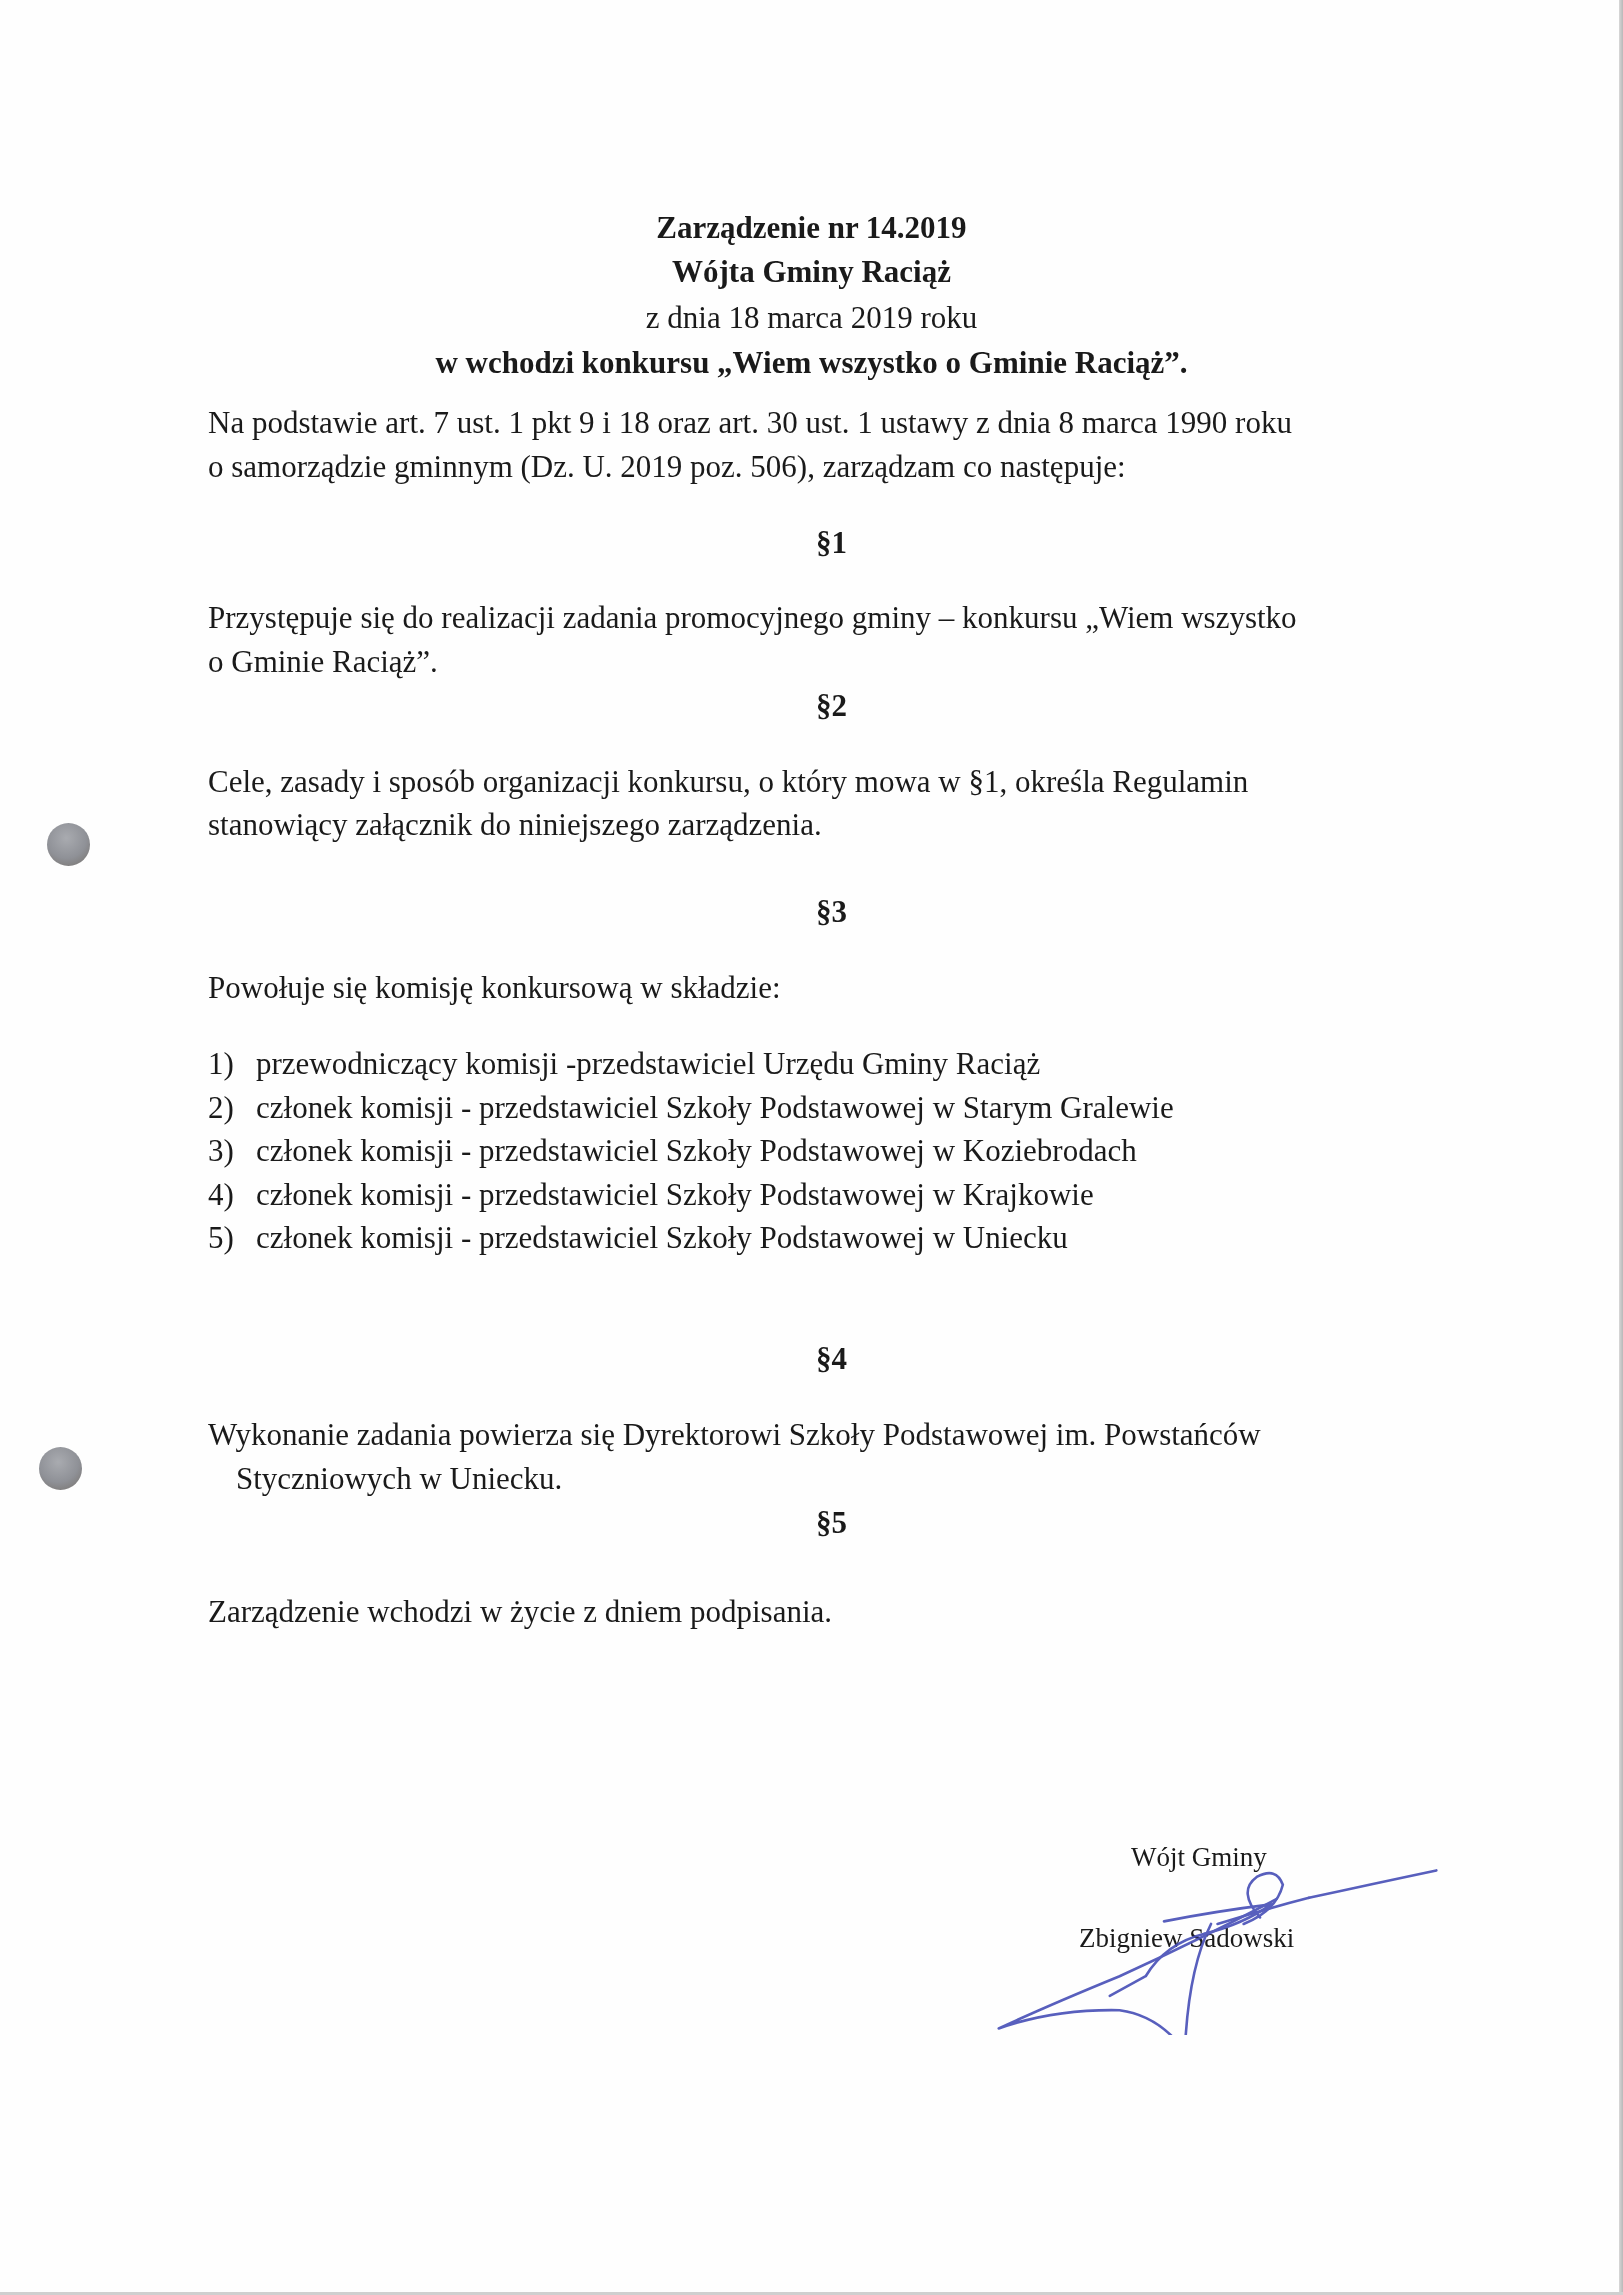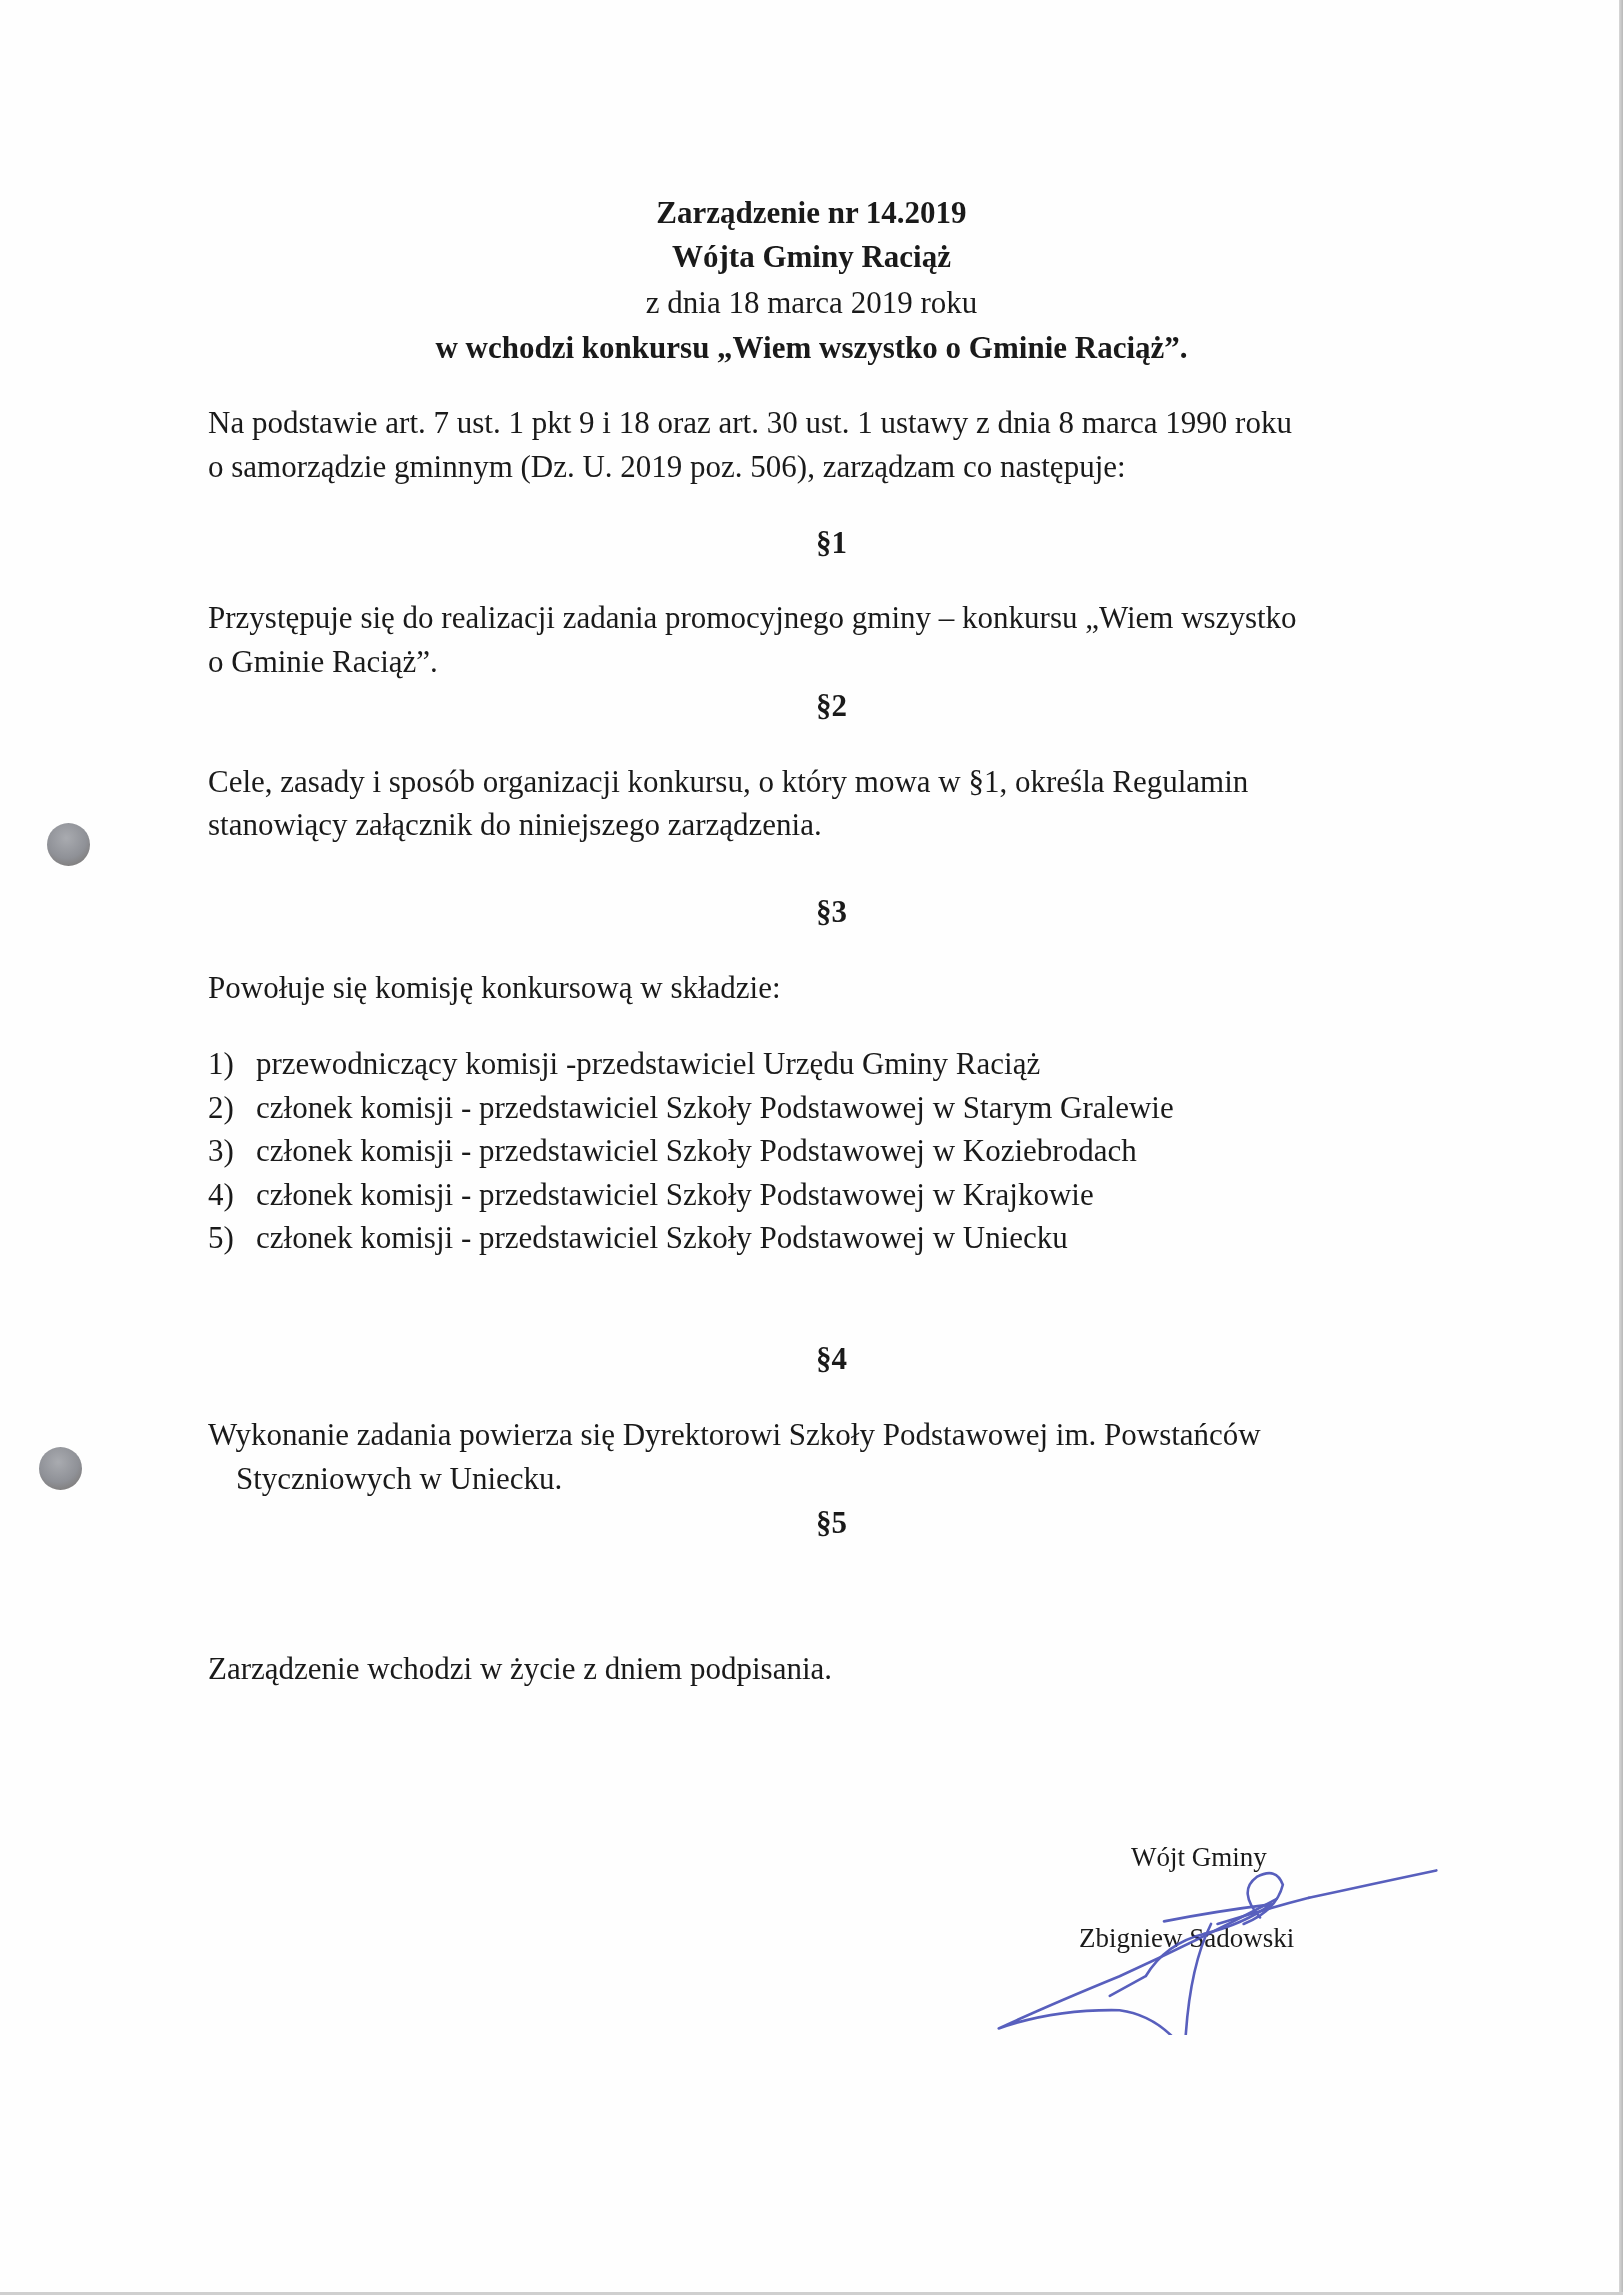--- a/index.html
+++ b/index.html
@@ -18,21 +18,21 @@
     background: #cfcfcf;
   }
   .punch-hole {
     position: absolute; width: 43px; height: 43px; border-radius: 50%;
     background: radial-gradient(circle at 45% 35%, #a9abb0 0%, #8f9197 55%, #7d7a78 85%, #9a9aa0 100%);
     filter: blur(0.5px);
   }
   .line {
     position: absolute; white-space: nowrap; font-size: 31px; line-height: 37px;
   }
-  .center { left: 0; width: 1623px; text-align: center; }
+  .center { left: 0; width: 1623px; text-align: center; margin-top: 15px; }
   .title { font-weight: bold; }
   .para-mark { font-weight: bold; left: 0; width: 1663px; text-align: center; }
   .body-line { left: 208px; }
   .list-num { position: absolute; left: 208px; }
   .list-text { position: absolute; left: 256px; }
   .sig-text { position: absolute; white-space: nowrap; font-size: 27px; line-height: 37px; }
   svg.signature { position: absolute; left: 969px; top: 1826px; }
 </style>
 </head>
 <body>
@@ -96,21 +96,21 @@
 </div>
 
 <div>
   <div class="line para-mark" style="top:1340px;">§4</div>
   <div class="line body-line" style="top:1416px;">Wykonanie zadania powierza się Dyrektorowi Szkoły Podstawowej im. Powstańców</div>
   <div class="line body-line" style="top:1460px;margin-left:28px;">Styczniowych w Uniecku.</div>
 </div>
 
 <div>
   <div class="line para-mark" style="top:1504px;">§5</div>
-  <div class="line body-line" style="top:1650px;">Zarządzenie wchodzi w życie z dniem podpisania.</div>
+  <div class="line body-line" style="top:1593px;">Zarządzenie wchodzi w życie z dniem podpisania.</div>
 </div>
 
 <div>
   <div class="sig-text" style="left:1131px; top:1839px;">Wójt Gminy</div>
   <div class="sig-text" style="left:1079px; top:1920px;">Zbigniew Sadowski</div>
 
   <svg class="signature" width="484" height="209" viewBox="0 0 740 320">
     <g fill="none" stroke="#4a52b8" stroke-width="4" stroke-linecap="round" stroke-linejoin="round" opacity="0.92">
 
       <path d="M 520 110 Q 620 88 715 68"></path>

